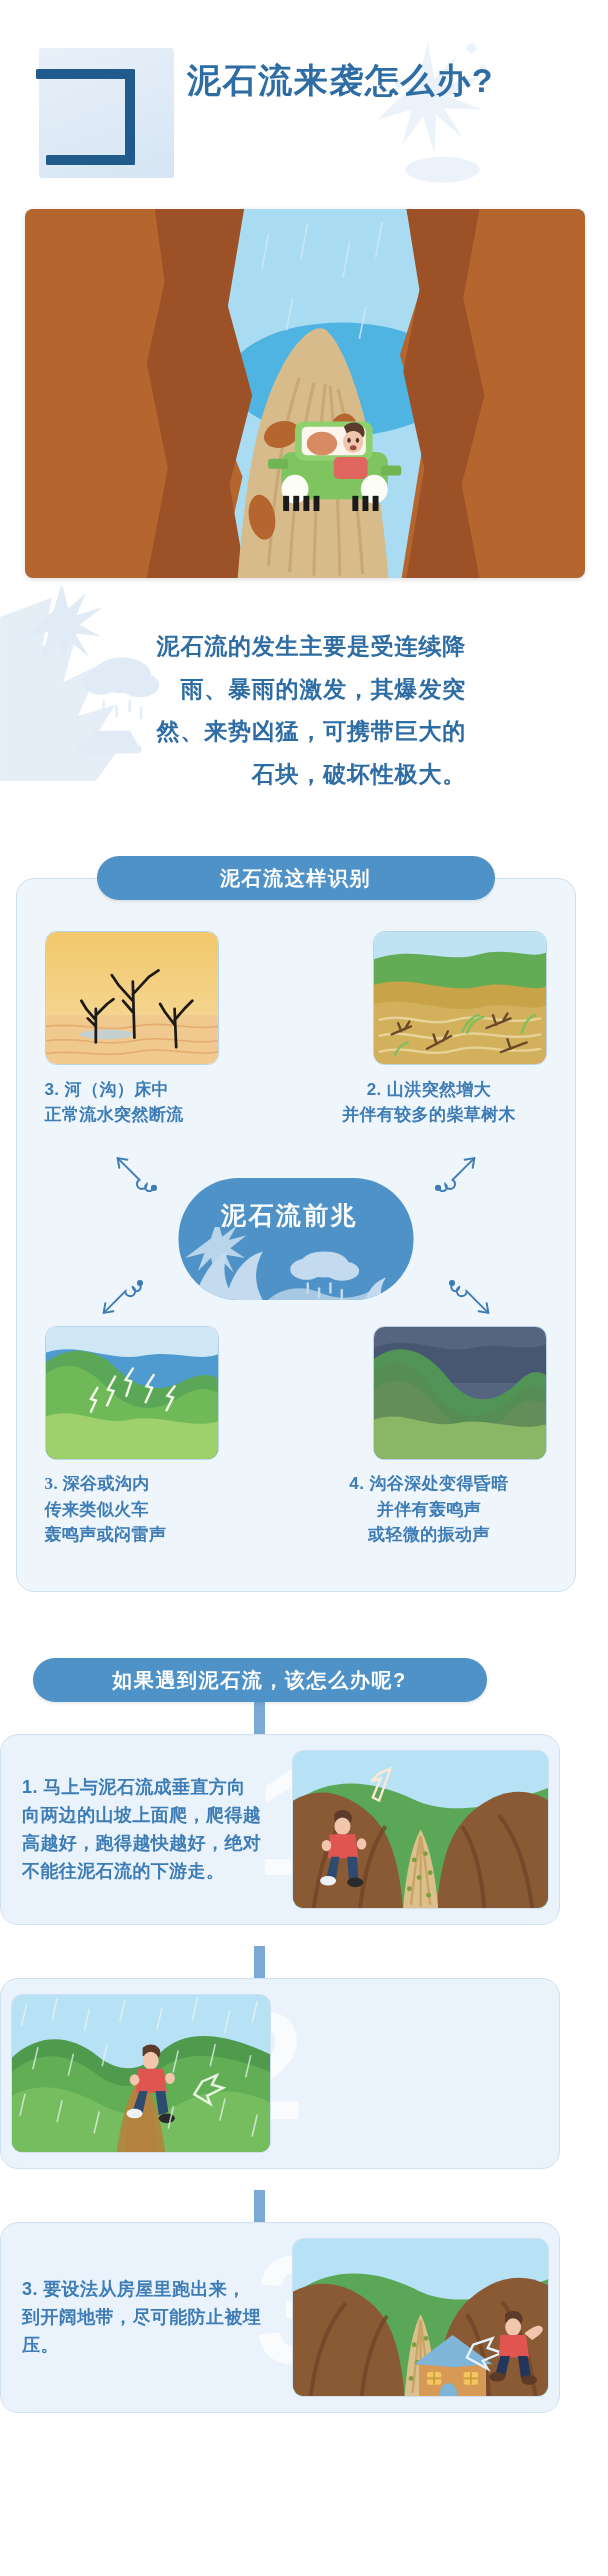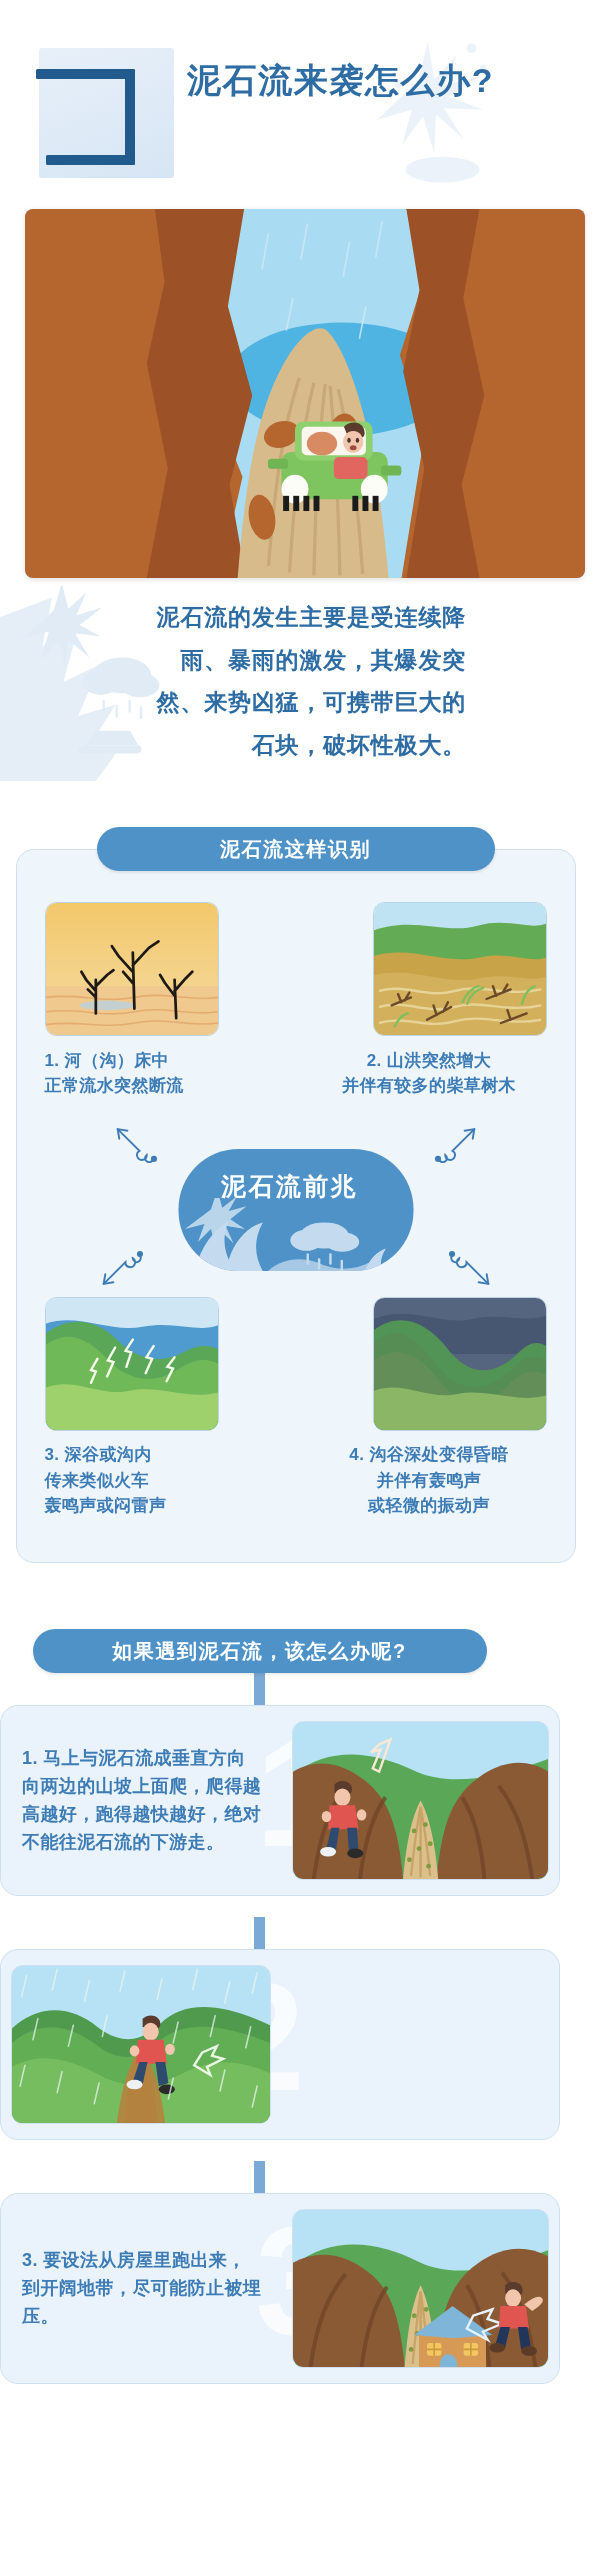--- a/index.html
+++ b/index.html
@@ -39,21 +39,21 @@
   
   .hero-wrap{position:relative;margin:0 auto;width:560px;height:369px;}
   .hero{
     width:560px;height:369px;border-radius:8px;overflow:hidden;position:relative;
     box-shadow:0 1.6px 4.9px rgba(0,0,0,.12);
   }
   .hero svg{display:block;width:100%;height:100%;}
 
   
   .intro{
-    position:relative;width:498px;padding:18px 32px 32px 32px;min-height:207px;
+    position:relative;width:498px;padding:47px 32px 32px 32px;min-height:207px;
   }
   .intro-decor{
     position:absolute;left:0px;top:8px;width:187px;height:195px;opacity:.85;
     pointer-events:none;
   }
   .intro-text{
     position:relative;z-index:2;
     font-size:23px;line-height:1.85;color:#2e6ca4;font-weight:700;
     text-align:right;letter-spacing:0.8px;
     padding-left:122px;
@@ -265,21 +265,21 @@
               <path d="M0 152 C40 146 70 158 110 150 C150 142 180 156 214 150"></path>
             </g>
             <ellipse cx="76" cy="128" rx="34" ry="6" fill="#b9d2e0" opacity=".8"></ellipse>
             <g stroke="#1d1a16" stroke-width="3.4" fill="none" stroke-linecap="round">
               <path d="M62 138 L62 96 M62 110 L50 96 M62 104 L76 90 M50 96 L44 86 M76 90 L84 84 M62 118 L52 108"></path>
               <path d="M110 132 L108 62 M108 86 L90 66 M108 78 L128 56 M90 66 L82 54 M128 56 L140 48 M108 100 L96 86"></path>
               <path d="M162 144 L160 96 M160 116 L148 100 M160 110 L174 94 M148 100 L142 90 M174 94 L182 86"></path>
             </g>
           </svg>
         </div>
-        <div class="idcap" style="white-space:pre-line;">1. 河（沟）床中
+        <div class="idcap" style="white-space:pre-line;">3. 河（沟）床中
 正常流水突然断流</div>
       </div>
 
       <div class="idcell right">
         <div class="idthumb">
           <svg viewBox="0 0 214 165" preserveAspectRatio="none">
             <rect width="214" height="165" fill="#bfe3f2"></rect>
             <path d="M0 34 C50 16 90 40 130 28 C166 18 192 34 214 26 L214 90 L0 90 Z" fill="#63ab55"></path>
             <path d="M0 66 C48 52 88 78 132 68 C168 60 194 76 214 68 L214 165 L0 165 Z" fill="#c8a348"></path>
             <path d="M0 90 C48 78 88 104 132 94 C168 86 194 100 214 92 L214 165 L0 165 Z" fill="#d2b05c"></path>
@@ -370,21 +370,21 @@
             <path d="M0 112 C36 98 66 124 104 116 C142 108 176 128 214 118 L214 165 L0 165 Z" fill="#9ed06c"></path>
             <g stroke="#f4fbe8" stroke-width="3" fill="none" stroke-linecap="round">
               <path d="M56 106 L62 92 L56 90 L64 76"></path>
               <path d="M76 98 L84 80 L77 78 L86 62"></path>
               <path d="M100 86 L106 68 L99 66 L108 52"></path>
               <path d="M124 94 L132 76 L125 74 L134 60"></path>
               <path d="M150 104 L158 88 L151 86 L160 74"></path>
             </g>
           </svg>
         </div>
-        <div class="idcap" style="white-space:pre-line;">3. 深谷或沟内
+        <div class="idcap" style="white-space:pre-line;font-family:Liberation Serif, serif;">3. 深谷或沟内
 传来类似火车
 轰鸣声或闷雷声</div>
       </div>
 
       <div class="idcell right">
         <div class="idthumb">
           <svg viewBox="0 0 214 165" preserveAspectRatio="none">
             <rect width="214" height="165" fill="#5f6f8a"></rect>
             <path d="M0 26 C46 8 84 36 124 26 C158 18 190 32 214 22 L214 70 L0 70 Z" fill="#4e5f7a"></path>
             <path d="M0 40 C30 18 62 26 92 64 C118 98 150 98 178 70 C194 54 204 54 214 60 L214 165 L0 165 Z" fill="#5aa757"></path>

